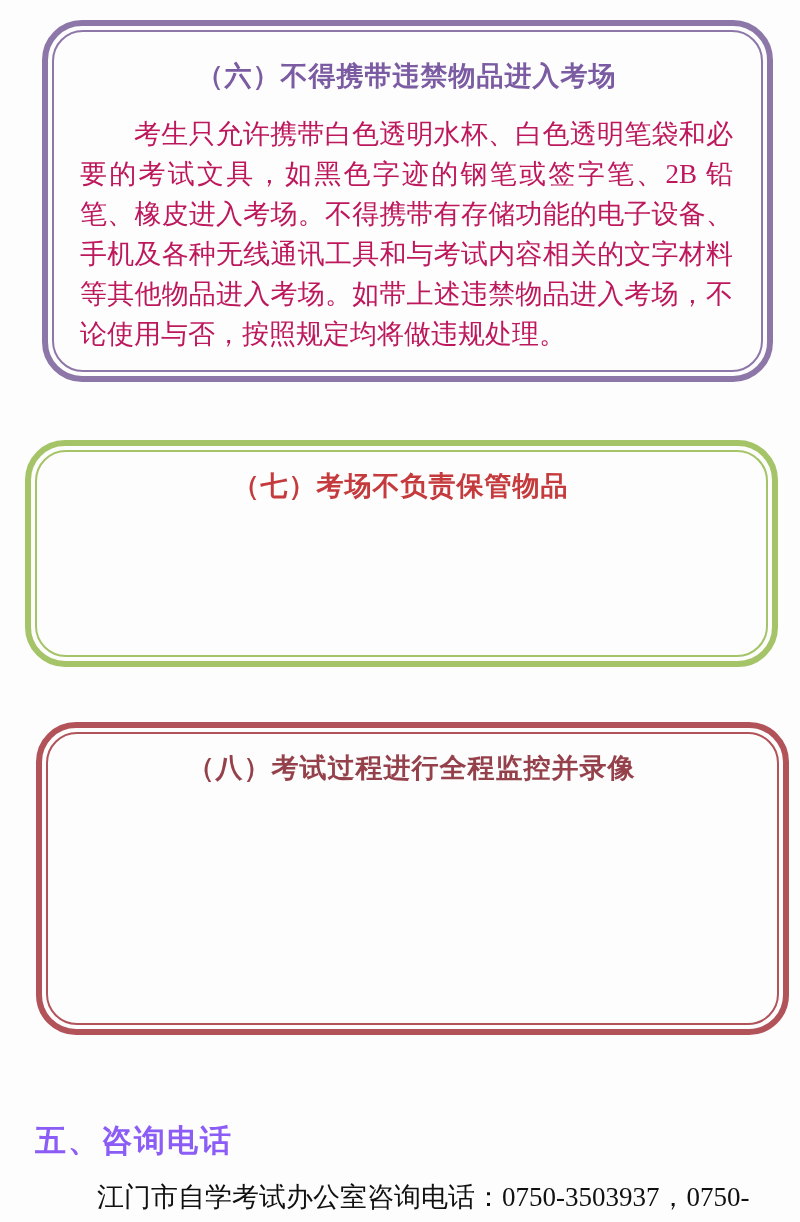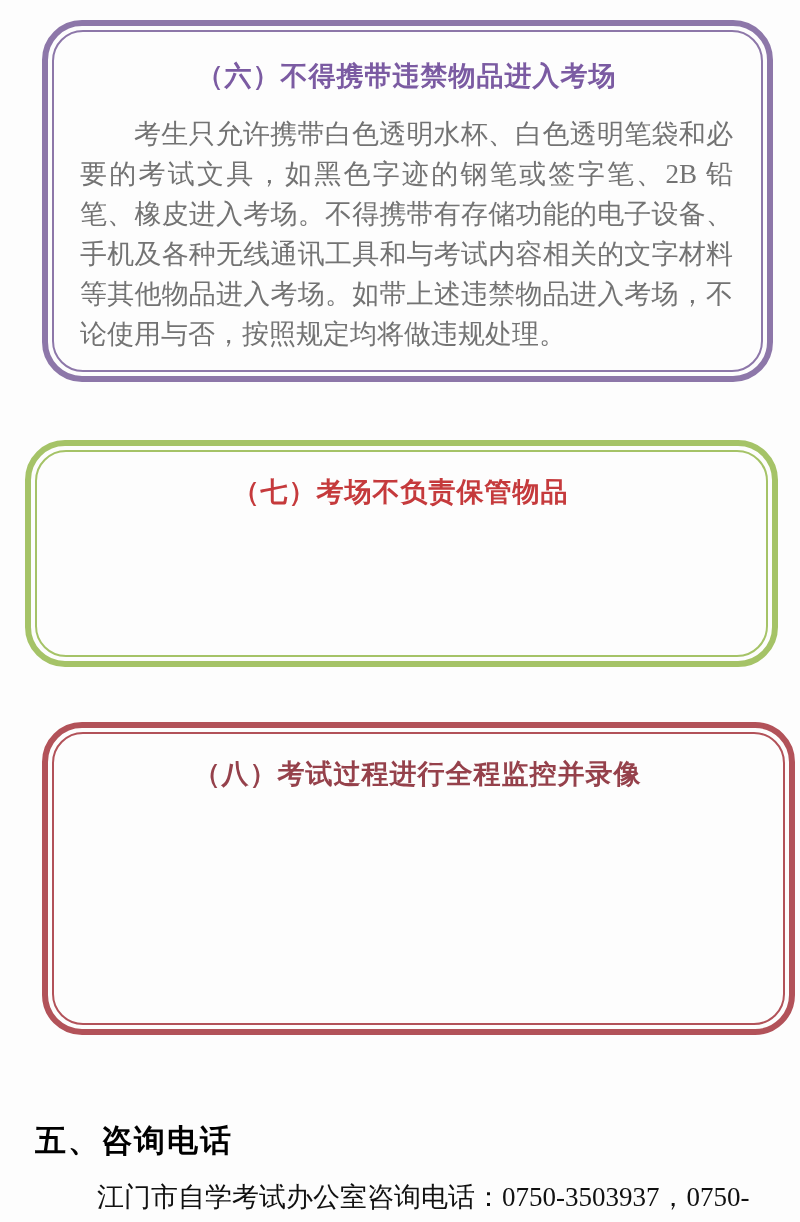--- a/index.html
+++ b/index.html
@@ -35,27 +35,27 @@
     font-size: 27px;
     line-height: 36px;
     margin: 10px 0 20px 0;
     letter-spacing: 1px;
   }
   .box-body {
     font-size: 27px;
     line-height: 40px;
     text-indent: 2em;
     text-align: justify;
-    color: #737373;
+    color: #be185d;
     font-family: "Liberation Serif", serif;
   }
   #box-rule-six   { left: 42px; top: 20px;  width: 731px; height: 362px; }
   #box-rule-seven { left: 25px; top: 440px; width: 753px; height: 227px; }
-  #box-rule-eight { left: 42px; top: 722px; width: 753px; height: 313px; }
-  #box-rule-seven .box-title, #box-rule-eight .box-title { margin-top: 6px; }
+  #box-rule-eight { left: 36px; top: 722px; width: 753px; height: 313px; }
+  #box-rule-seven .box-title, #box-rule-eight .box-title { margin-top: 0; }
 
   .section-heading {
     position: absolute;
     left: 35px;
     top: 1120px;
     font-family: "Liberation Sans", sans-serif;
     font-weight: bold;
     font-size: 31px;
     letter-spacing: 2px;
   }
@@ -85,15 +85,15 @@
     <div class="box-title" style="color: rgb(197, 58, 60);">（七）考场不负责保管物品</div>
   </div>
 </div>
 
 <div class="rule-box" id="box-rule-eight" style="border-color: rgb(178, 82, 89);">
   <div class="rule-box-inner" style="border-color: rgb(178, 82, 89);">
     <div class="box-title" style="color: rgb(149, 65, 75);">（八）考试过程进行全程监控并录像</div>
   </div>
 </div>
 
-<div class="section-heading" style="color: #000000;">五、咨询电话</div>
+<div class="section-heading" style="color: #8b5cf6;">五、咨询电话</div>
 
 <div class="contact-line">江门市自学考试办公室咨询电话：0750-3503937，0750-3503938。</div>
 
 </body></html>

